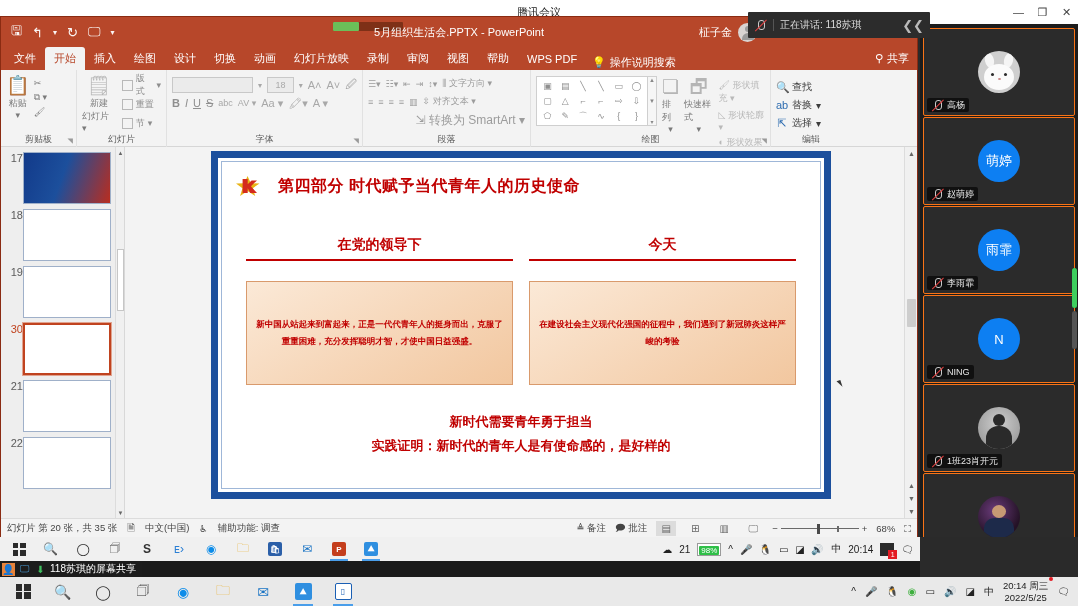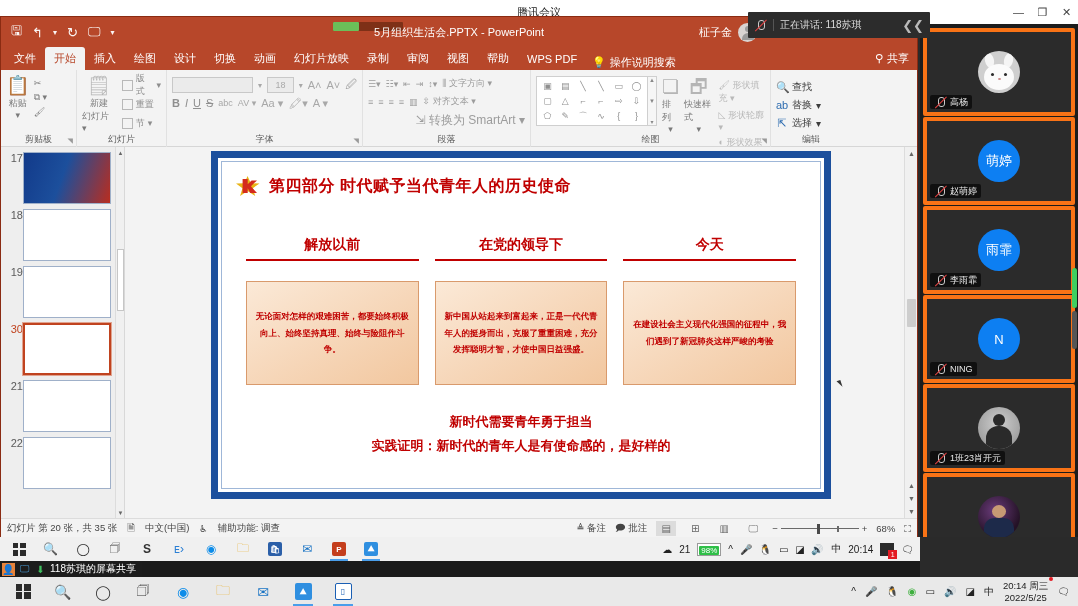--- a/index.html
+++ b/index.html
@@ -144,21 +144,21 @@
   .thumb-scroll .bar { position: absolute; top: 102px; left: 1px; width: 7px; height: 62px; background: #fff; border: 1px solid #c6c6c6; }
   .thumb-scroll .arw { position: absolute; left: 0; width: 9px; height: 11px; font-size: 6px; color: #666; display:flex; align-items:center; justify-content:center; }
 
   .stage { flex: 1; position: relative; background: #f3f3f3; display:flex; align-items:flex-start; justify-content:center; }
   .slide {
     width: 620px; height: 348px; margin-top: 4px; background: #fff;
     border: 7px solid #1c4f9c; position: relative; overflow: hidden;
   }
   .slide-inner { position: absolute; inset: 3px; border: 1px solid #9fb7d8; }
 
-  .slide-title-row { position: absolute; left: 18px; top: 16px; display: flex; align-items: center; gap: 7px; }
+  .slide-title-row { position: absolute; left: 18px; top: 16px; display: flex; align-items: center; gap: 16px; }
   .party-emblem {
     width: 26px; height: 24px; position: relative; flex: 0 0 auto;
   }
   .party-emblem .g {
     position: absolute; left: 0; top: 2px; width: 24px; height: 21px; background: #e9b417;
     clip-path: polygon(48% 0%, 62% 34%, 98% 36%, 70% 58%, 80% 95%, 48% 72%, 17% 95%, 27% 58%, 0% 36%, 35% 34%);
   }
   .party-emblem .h {
     position: absolute; left: 5px; top: 5px; width: 16px; height: 14px; background: #d42b1d;
     clip-path: polygon(10% 0%, 42% 0%, 42% 38%, 66% 10%, 100% 10%, 62% 52%, 100% 100%, 58% 100%, 42% 66%, 42% 100%, 10% 100%);
@@ -197,21 +197,21 @@
   .view-btn { width: 20px; height: 15px; display: flex; align-items: center; justify-content: center; font-size: 10px; color: #666; }
   .view-btn.active { background: #dcdcdc; }
   .zoom-slider { display: flex; align-items: center; gap: 3px; }
   .zs-track { width: 78px; height: 1.5px; background: #6a6a6a; position: relative; }
   .zs-knob { position: absolute; left: 36px; top: -4px; width: 3px; height: 10px; background: #4a4a4a; }
   .zs-mid { position: absolute; left: 56px; top: -2px; width: 2px; height: 6px; background: #6a6a6a; }
 
   
   .rail { position: absolute; right: 0; top: 24px; width: 158px; height: 537px; background: #1c1c1c; padding: 4px 3px; }
   .ptile {
-    width: 152px; height: 88px; background: #2b2b2b; border: 4px solid #f97316; margin-bottom: 1px;
+    width: 152px; height: 88px; background: #2b2b2b; border: 1px solid #f97316; margin-bottom: 1px;
     position: relative; display: flex; align-items: center; justify-content: center; border-radius: 2px;
   }
   .pav { width: 42px; height: 42px; border-radius: 50%; display:flex; align-items:center; justify-content:center;
     font-size: 13px; color: #fff; overflow: hidden; }
   .pav.blue { background: #0d7ff2; }
   .pname {
     position: absolute; left: 3px; bottom: 3px; height: 14px; background: rgba(0,0,0,.62);
     display: flex; align-items: center; gap: 3px; padding: 0 4px; border-radius: 2px;
   }
   .pname span { font-size: 9px; color: #e8e8e8; white-space: nowrap; }
@@ -552,27 +552,20 @@
           <div class="slide-title-row">
             <div class="party-emblem">
               <div class="g"></div>
                 <div class="h"></div>
             </div>
             <div class="slide-title">第四部分  时代赋予当代青年人的历史使命</div>
           </div>
 
           <div class="cols">
             <div class="col">
-              <div class="col-head">解放以前</div>
-              <div class="col-rule"></div>
-              <div class="col-box">
-                <p>无论面对怎样的艰难困苦，都要始终积极向上、始终坚持真理、始终与险阻作斗争。</p>
-              </div>
-            </div>
-            <div class="col">
               <div class="col-head">在党的领导下</div>
               <div class="col-rule"></div>
               <div class="col-box">
                 <p>新中国从站起来到富起来，正是一代代青年人的挺身而出，克服了重重困难，充分发挥聪明才智，才使中国日益强盛。</p>
               </div>
             </div>
             <div class="col">
               <div class="col-head">今天</div>
               <div class="col-rule"></div>
               <div class="col-box">

